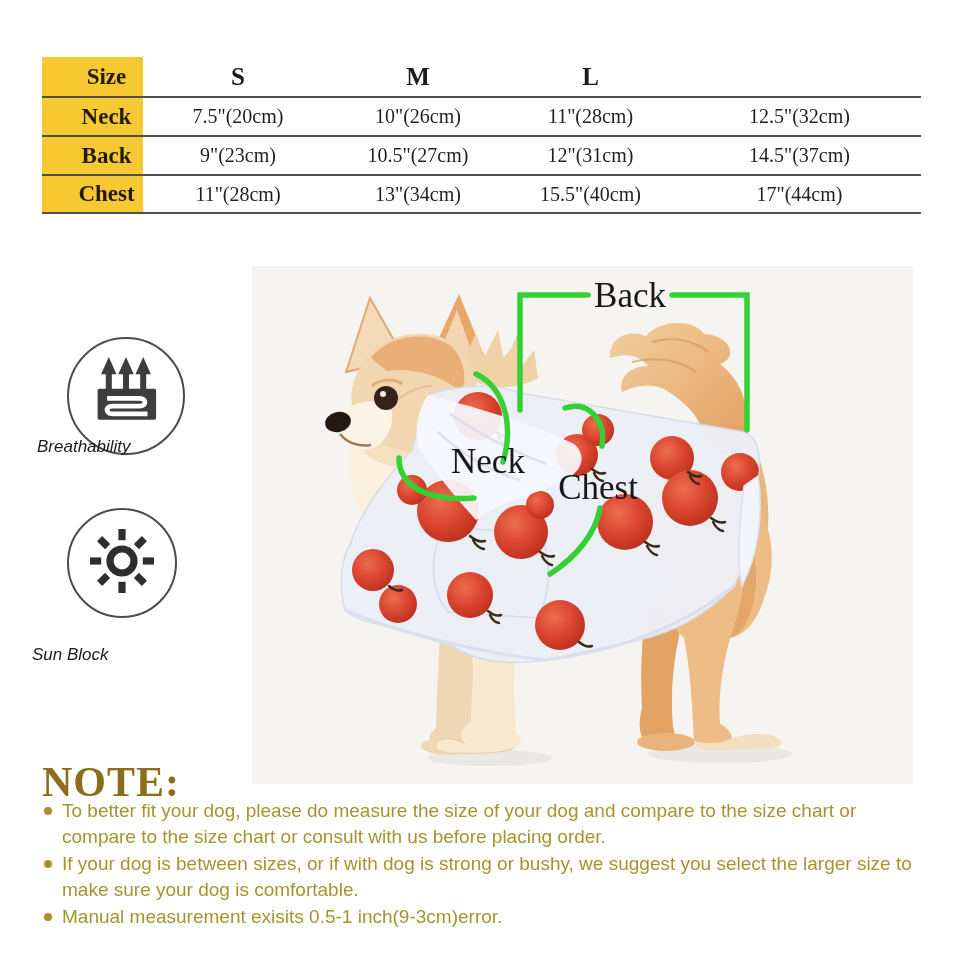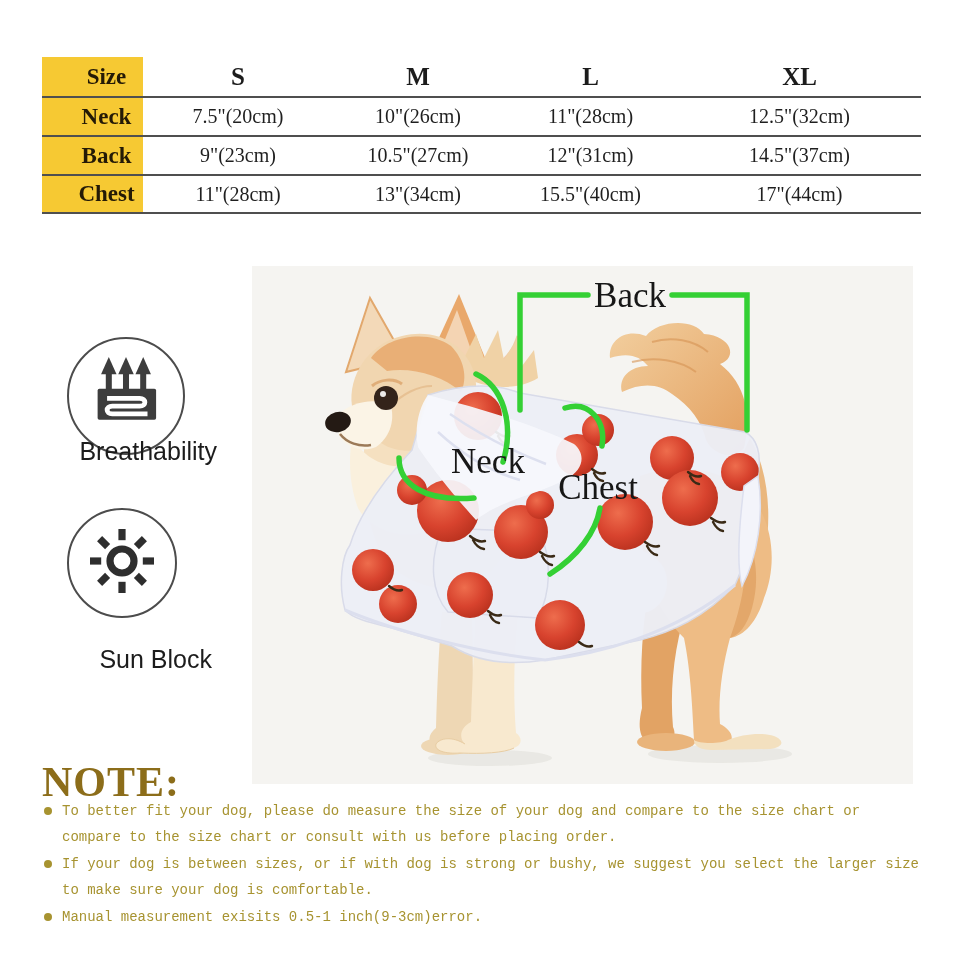--- a/index.html
+++ b/index.html
@@ -17,47 +17,46 @@
   .th-label{background:#f6c933;height:100%;display:flex;align-items:center;justify-content:center;
       font-family:"Liberation Serif",serif;font-weight:bold;font-size:23px;color:#241a06;padding-left:28px;}
   .th-size{font-family:"Liberation Serif",serif;font-weight:bold;font-size:25px;color:#1c1c1c;text-align:center;}
   .td{font-family:"Liberation Serif",serif;font-size:20px;color:#1f1f1f;text-align:center;}
 
   
   .feature-circle{position:absolute;border:2px solid #4c4c4c;border-radius:50%;background:#fff;
       display:flex;align-items:center;justify-content:center;}
   .circ-breath{left:67px;top:337px;width:114px;height:114px;}
   .circ-sun{left:67px;top:508px;width:106px;height:106px;}
-  .feature-label{position:absolute;text-align:right;font-size:25px;color:#1c1c1c;width:180px;}
+  .feature-label{position:absolute;text-align:left;font-size:17px;color:#1c1c1c;width:180px;font-style:italic;}
   .lbl-breath{left:37px;top:437px;}
   .lbl-sun{left:32px;top:645px;}
 
   
   .dog-area{position:absolute;left:252px;top:266px;width:661px;height:518px;background:#f5f4f1;}
   .dog-area svg{display:block;}
 
   
   .note-heading{position:absolute;left:42px;top:758px;
       font-family:"Liberation Serif",serif;font-weight:bold;font-size:42px;letter-spacing:1px;color:#8c6d1a;}
-  .note-list{position:absolute;left:42px;top:798px;width:878px;font-size:14px;line-height:26px;color:#a79330;font-family:Liberation Mono, monospace;}
+  .note-list{position:absolute;left:42px;top:798px;width:878px;font-size:19px;line-height:26px;color:#a79330;}
   .note-item{position:relative;padding-left:20px;margin-bottom:1px;}
   .note-item::before{content:"";position:absolute;left:2px;top:9px;width:8px;height:8px;border-radius:50%;background:#a79330;}
 </style>
 </head>
 <body>
 
 <div class="page">
 
   <div class="size-table">
     <div class="tr header">
       <div class="th-label">Size</div>
       <div class="th-size">S</div>
       <div class="th-size">M</div>
       <div class="th-size">L</div>
-      <div class="th-size">XL</div>
     </div>
     <div class="tr r1">
       <div class="th-label">Neck</div>
       <div class="td">7.5"(20cm)</div>
       <div class="td">10"(26cm)</div>
       <div class="td">11"(28cm)</div>
       <div class="td">12.5"(32cm)</div>
     </div>
     <div class="tr r2">
       <div class="th-label">Back</div>

